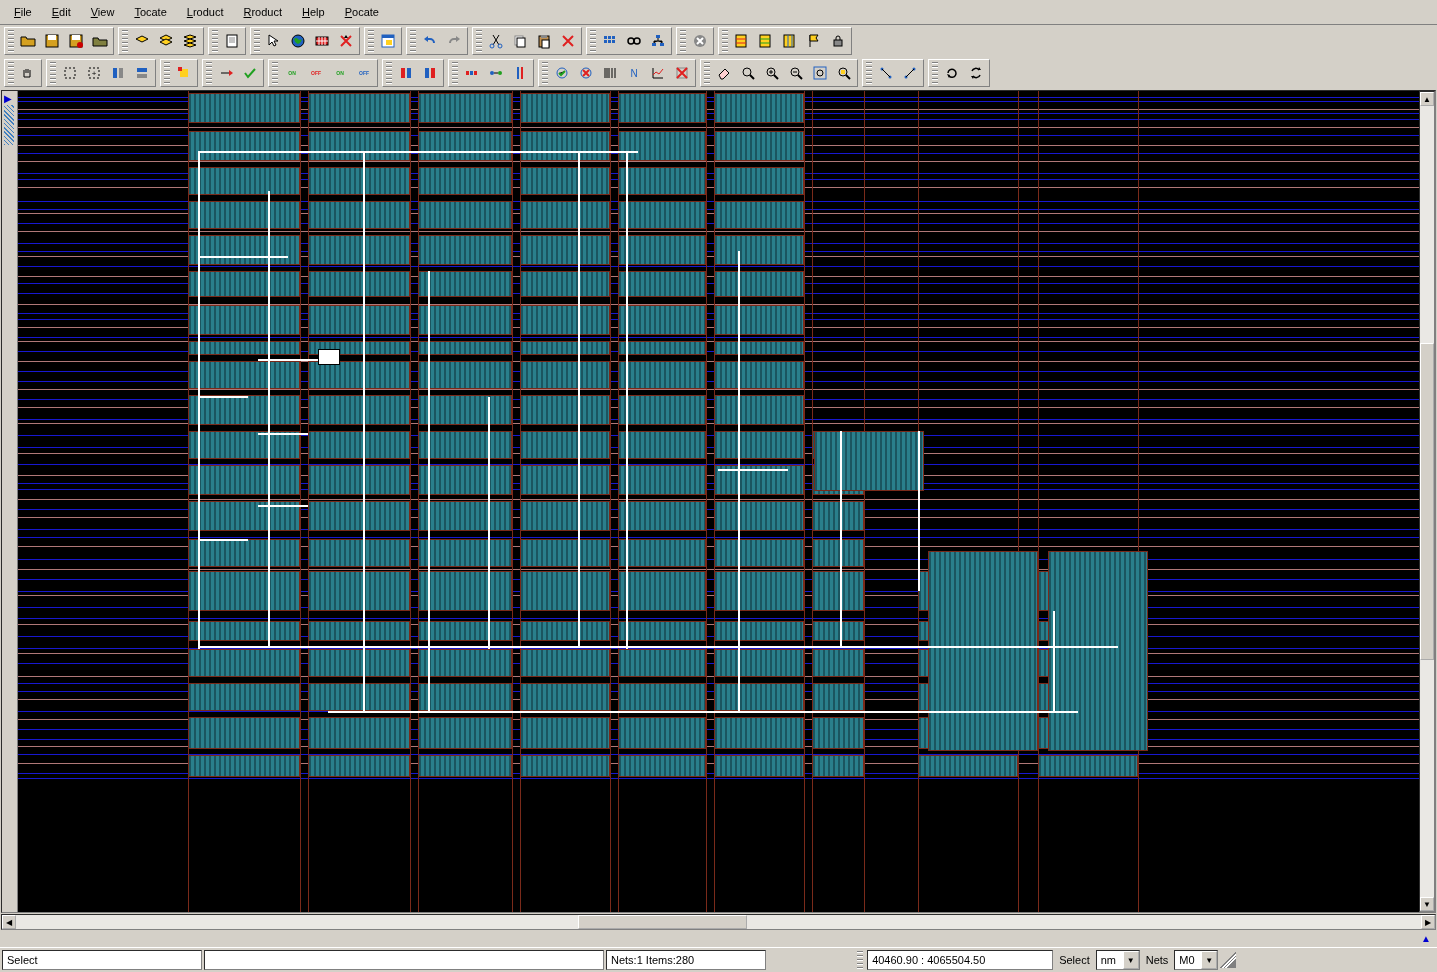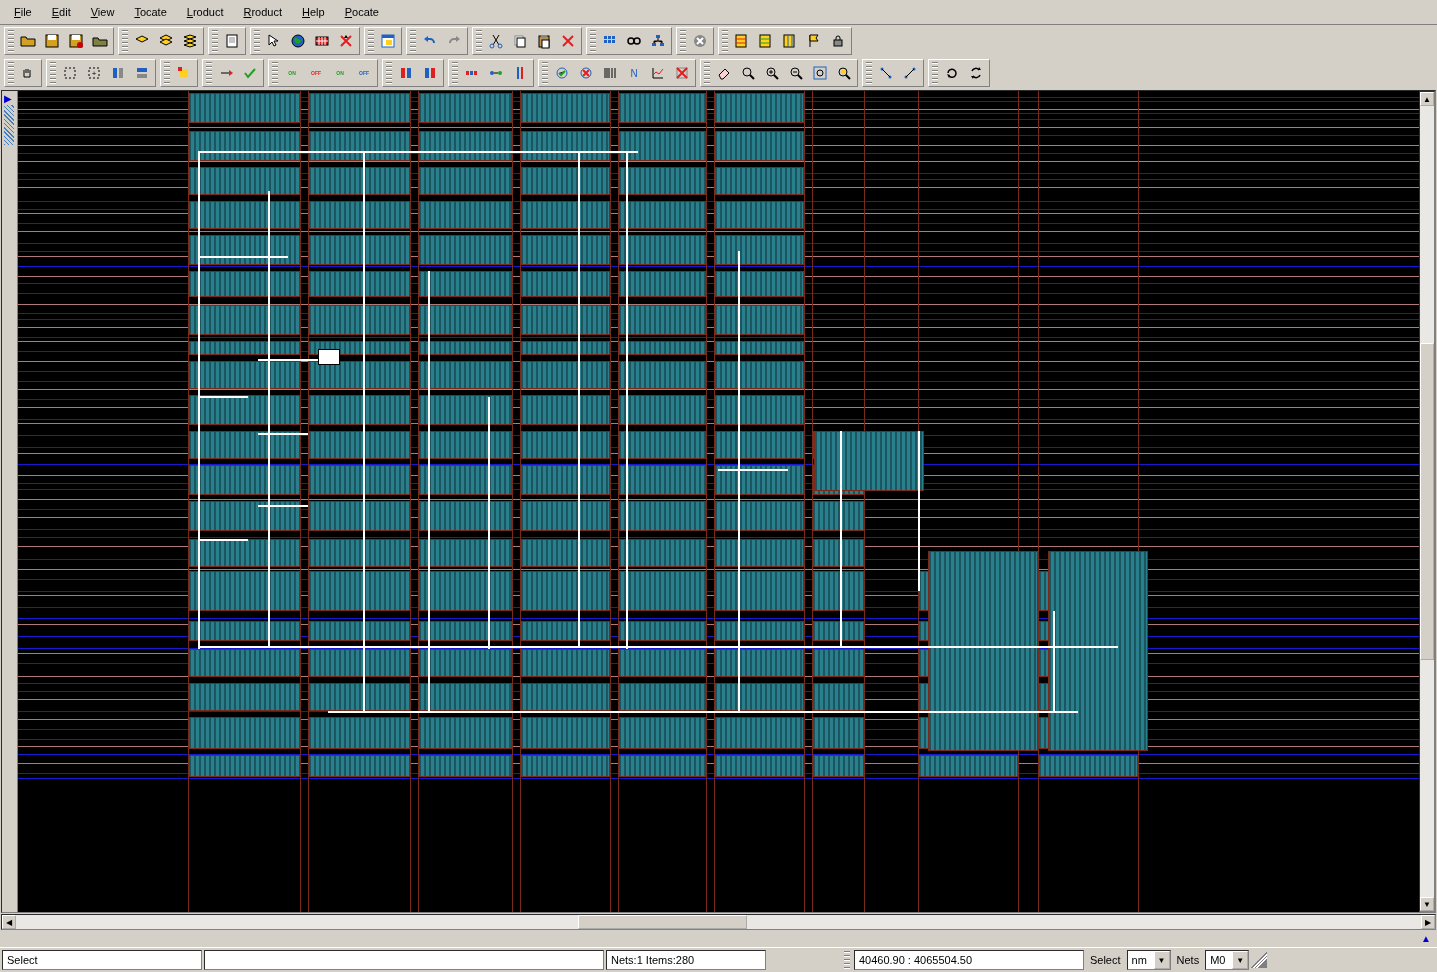--- a/index.html
+++ b/index.html
@@ -918,21 +918,21 @@
 <div class="status-gap">
   <div class="tri">▲</div>
 </div>
 
 <div class="statusbar">
   <div class="status-field" style="width:200px">Select</div>
   <div class="status-field" style="width:400px"></div>
   <div class="status-field" style="width:160px">Nets:1 Items:280</div>
   <div style="flex:0.3"></div>
   <div class="grip" style="height:18px"></div>
-  <div class="status-field" style="width:230px">40460.90 : 4065504.50</div>
+  <div class="status-field" style="width:186px">40460.90 : 4065504.50</div>
   <div class="status-label">Select</div>
   <div class="status-select">
     <div class="val">nm</div>
     <div class="dd">▼</div>
   </div>
   <div class="status-label">Nets</div>
   <div class="status-select">
     <div class="val">M0</div>
     <div class="dd">▼</div>
   </div>

